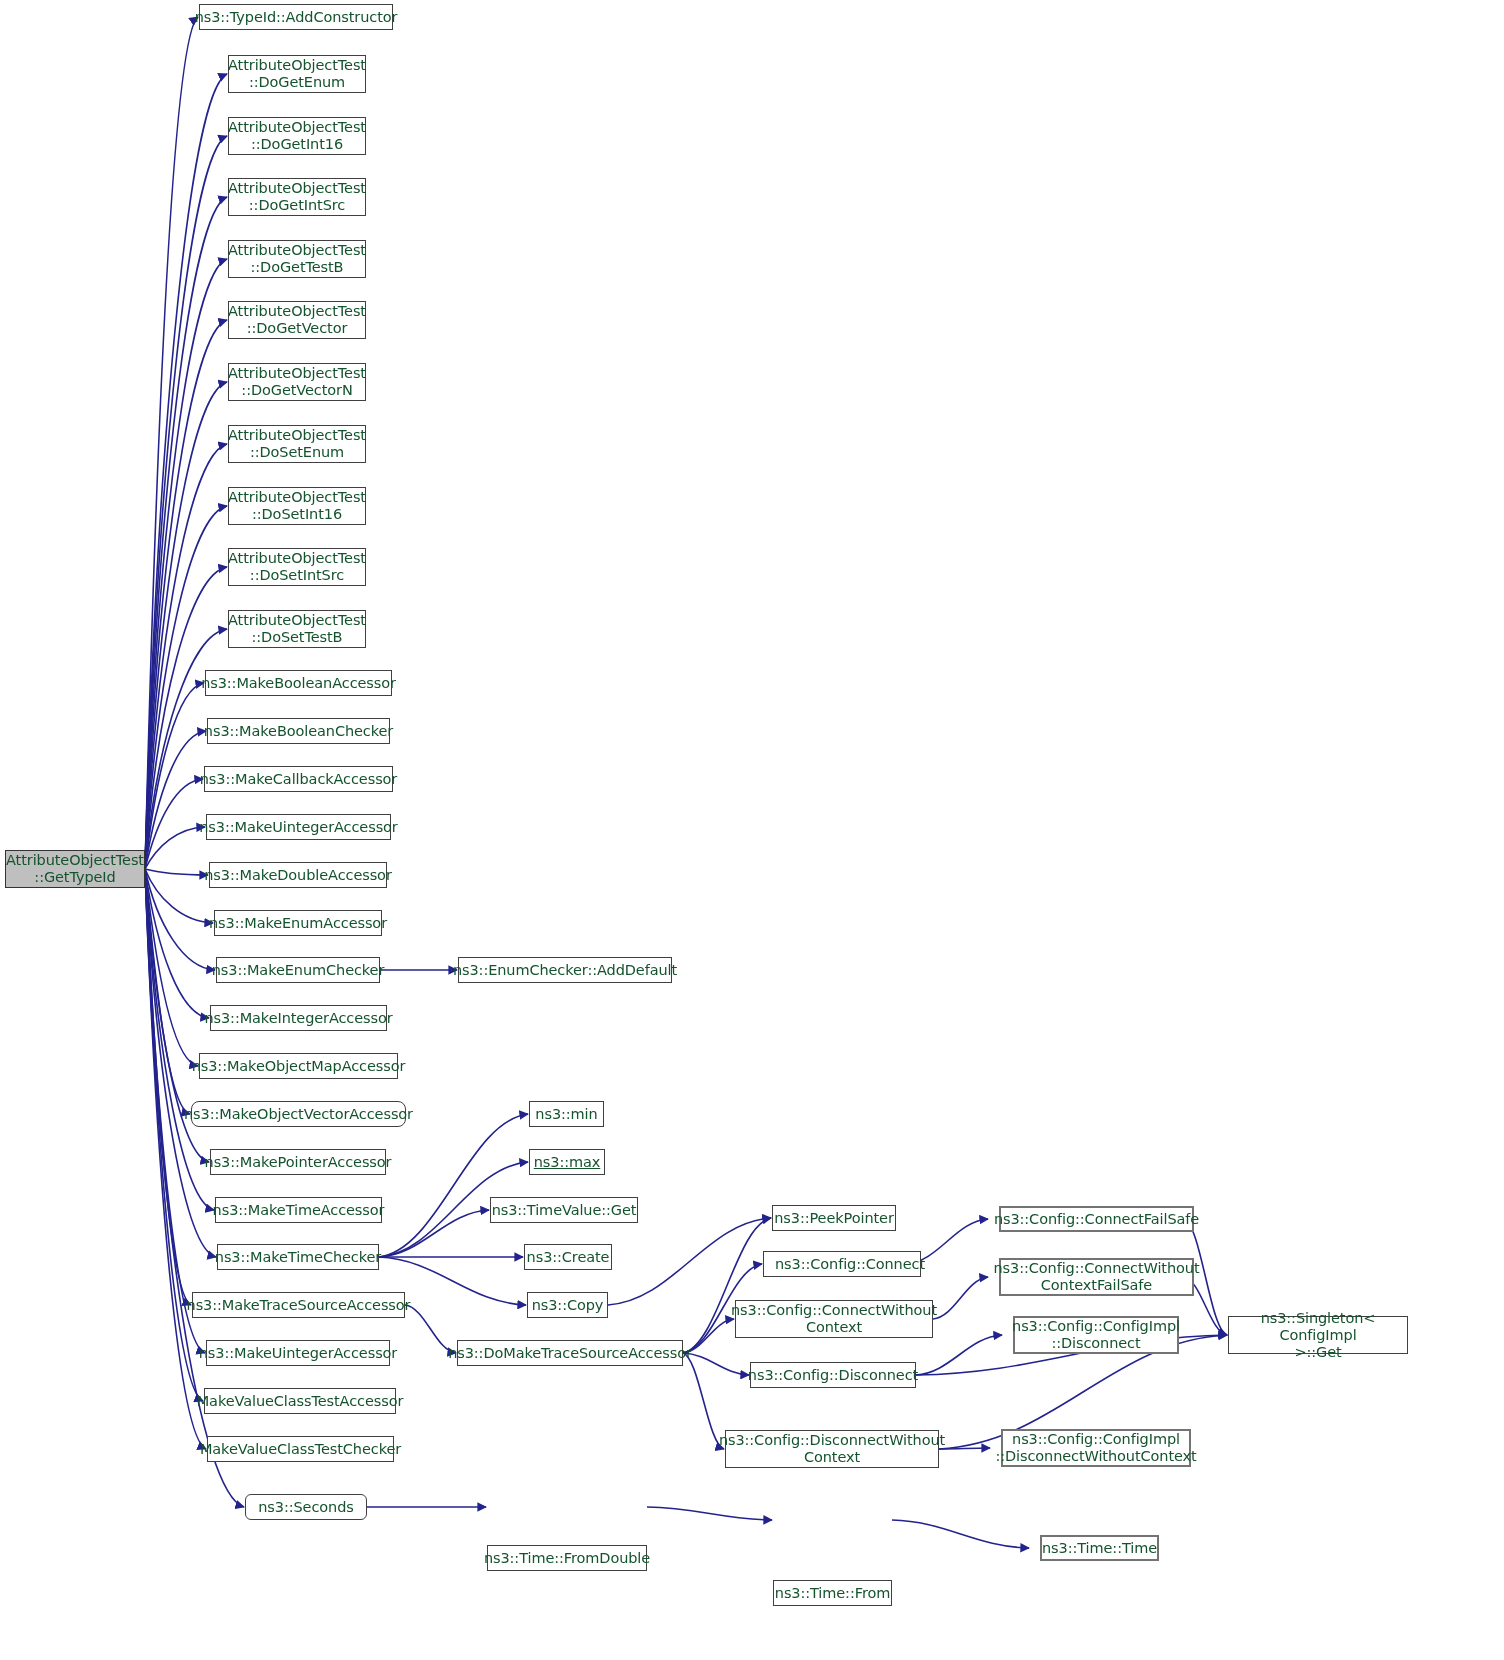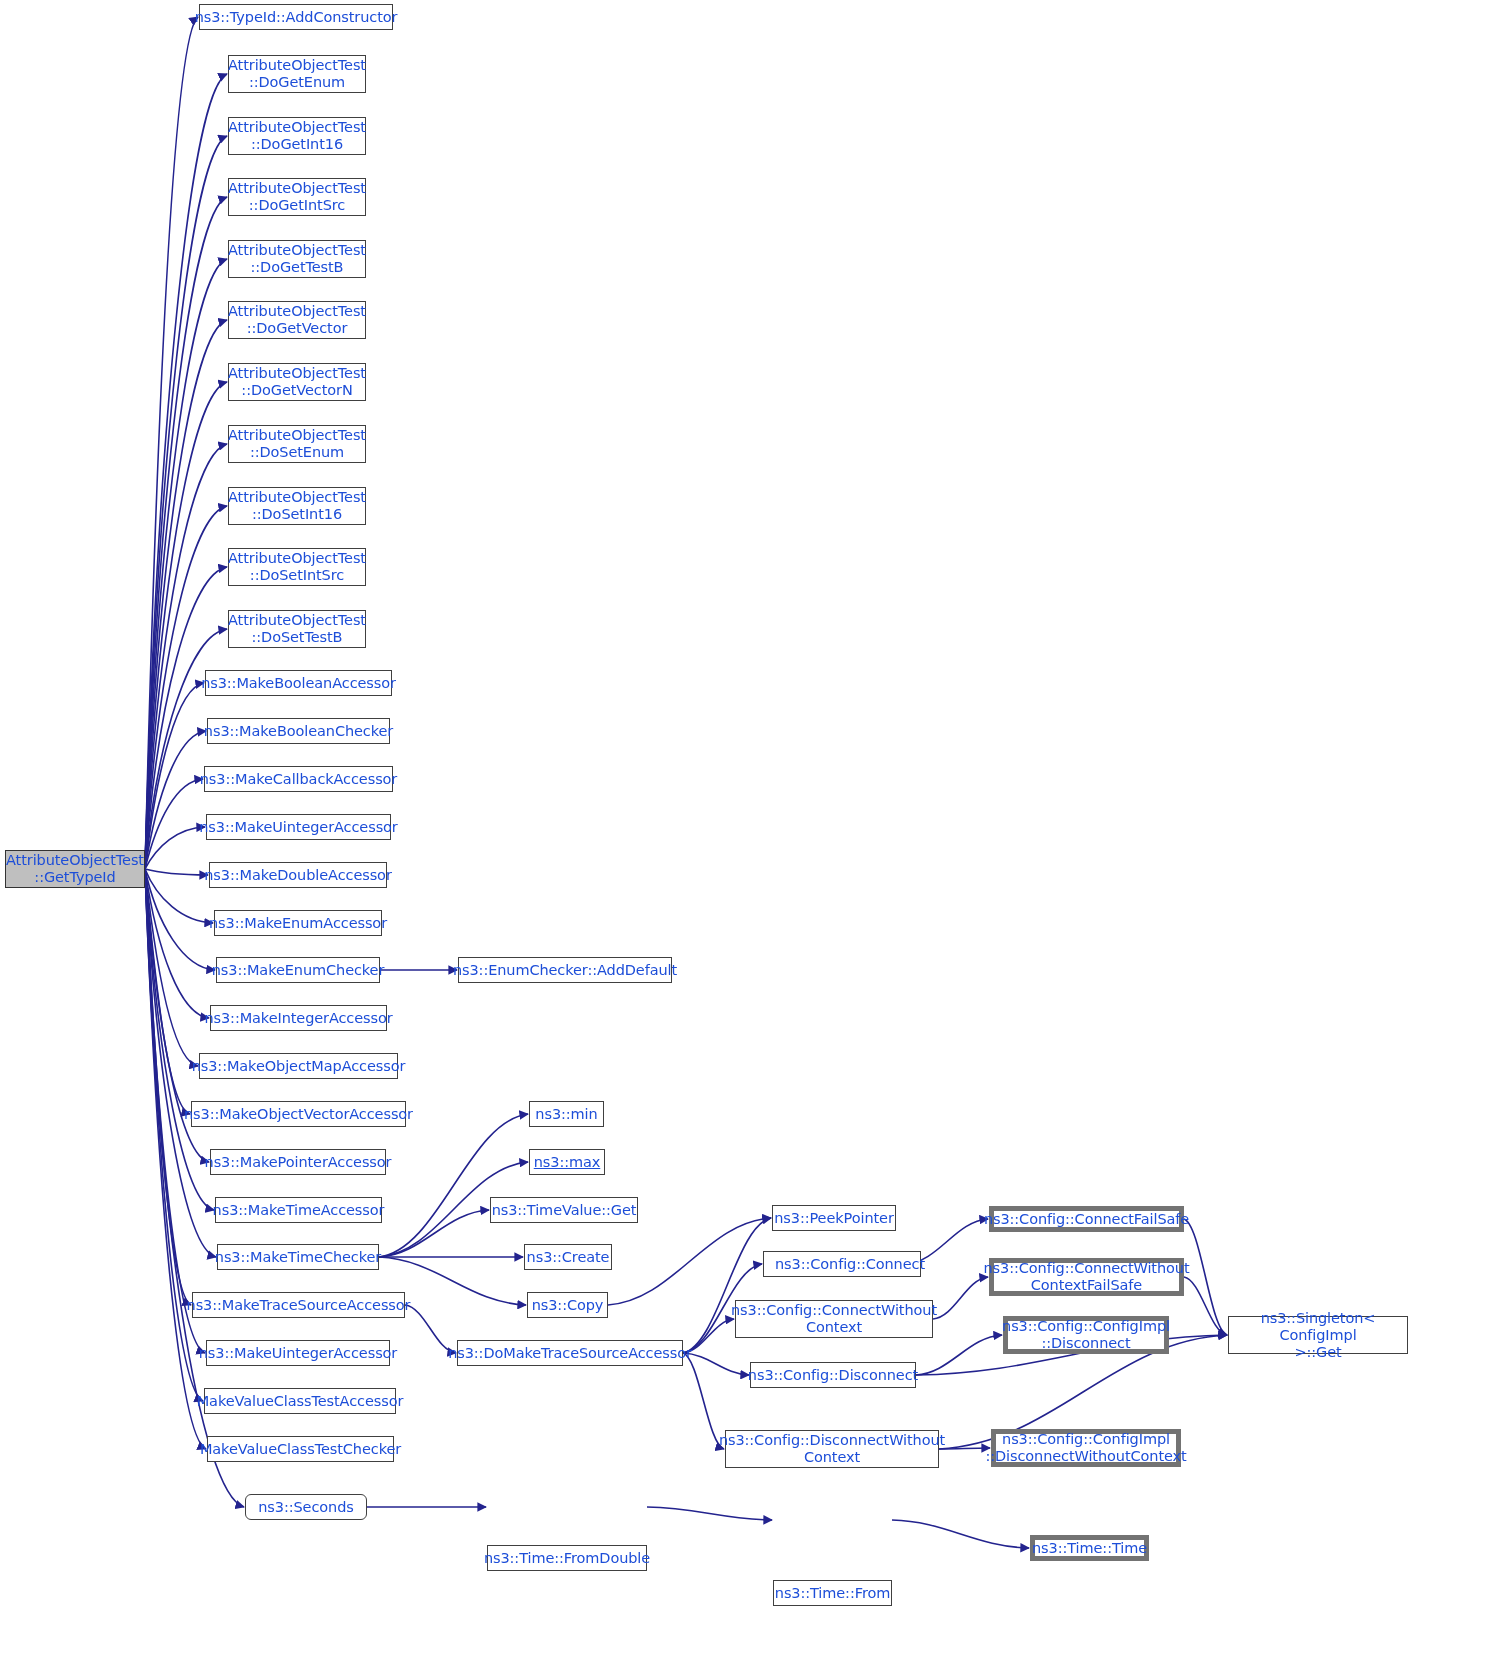--- a/index.html
+++ b/index.html
@@ -27,31 +27,32 @@
     position: absolute;
     box-sizing: border-box;
     background: #ffffff;
     border: 1px solid #404040;
     display: flex;
     align-items: center;
     justify-content: center;
     text-align: center;
     font-size: 14.5px;
     line-height: 17px;
-    color: #1d4ed8;
+    color: #14532d;
     letter-spacing: -0.1px;
     white-space: pre-line;
     padding: 0 4px;
   }
   .node.root {
     background: #bfbfbf;
     border-color: #333333;
   }
   .node.redbox {
-    border: 5px solid #737373;
+    border: 2px solid #737373;
+    margin-left: 10px;
   }
 </style>
 </head>
 <body>
 
 <div id="canvas">
   <svg id="edges" viewBox="0 0 1504 1660" width="1504" height="1660" xmlns="http://www.w3.org/2000/svg">
     <defs>
       <marker id="arrow" viewBox="0 0 10 10" refX="9" refY="5" markerWidth="6" markerHeight="6" orient="auto-start-reverse">
         <path d="M 0 0 L 10 5 L 0 10 z" fill="#23238e"></path>
@@ -140,21 +141,21 @@
       <div class="node" style="left: 205px; top: 670px; width: 187px; height: 26px;">ns3::MakeBooleanAccessor</div>
       <div class="node" style="left: 207px; top: 718px; width: 183px; height: 26px;">ns3::MakeBooleanChecker</div>
       <div class="node" style="left: 204px; top: 766px; width: 189px; height: 26px;">ns3::MakeCallbackAccessor</div>
       <div class="node" style="left: 206px; top: 814px; width: 185px; height: 26px;">ns3::MakeUintegerAccessor</div>
       <div class="node" style="left: 209px; top: 862px; width: 178px; height: 26px;">ns3::MakeDoubleAccessor</div>
       <div class="node" style="left: 214px; top: 910px; width: 168px; height: 26px;">ns3::MakeEnumAccessor</div>
       <div class="node" style="left: 216px; top: 957px; width: 164px; height: 26px;">ns3::MakeEnumChecker</div>
       <div class="node" style="left: 458px; top: 957px; width: 214px; height: 26px;">ns3::EnumChecker::AddDefault</div>
       <div class="node" style="left: 210px; top: 1005px; width: 177px; height: 26px;">ns3::MakeIntegerAccessor</div>
       <div class="node" style="left: 199px; top: 1053px; width: 199px; height: 26px;">ns3::MakeObjectMapAccessor</div>
-      <div class="node" style="left: 191px; top: 1101px; width: 215px; height: 26px;">ns3::MakeObjectVectorAccessor</div>
+      <div class="node" style="left: 191px; top: 1101px; width: 215px; height: 26px; border-radius: 8px;">ns3::MakeObjectVectorAccessor</div>
       <div class="node" style="left: 210px; top: 1149px; width: 176px; height: 26px; text-align: center;">ns3::MakePointerAccessor</div>
       <div class="node" style="left: 215px; top: 1197px; width: 167px; height: 26px;">ns3::MakeTimeAccessor</div>
       <div class="node" style="left: 217px; top: 1244px; width: 162px; height: 26px;">ns3::MakeTimeChecker</div>
       <div class="node" style="left: 192px; top: 1292px; width: 213px; height: 26px;">ns3::MakeTraceSourceAccessor</div>
       <div class="node" style="left: 206px; top: 1340px; width: 184px; height: 26px;">ns3::MakeUintegerAccessor</div>
       <div class="node" style="left: 204px; top: 1388px; width: 192px; height: 26px;">MakeValueClassTestAccessor</div>
       <div class="node" style="left: 207px; top: 1436px; width: 187px; height: 26px;">MakeValueClassTestChecker</div>
       <div class="node" style="left: 245px; top: 1494px; width: 122px; height: 26px; border-radius: 6px;">ns3::Seconds</div>
       <div class="node" style="left: 529px; top: 1101px; width: 75px; height: 26px;">ns3::min</div>
       <div class="node" style="left: 529px; top: 1149px; width: 76px; height: 26px; text-decoration: underline;">ns3::max</div>

